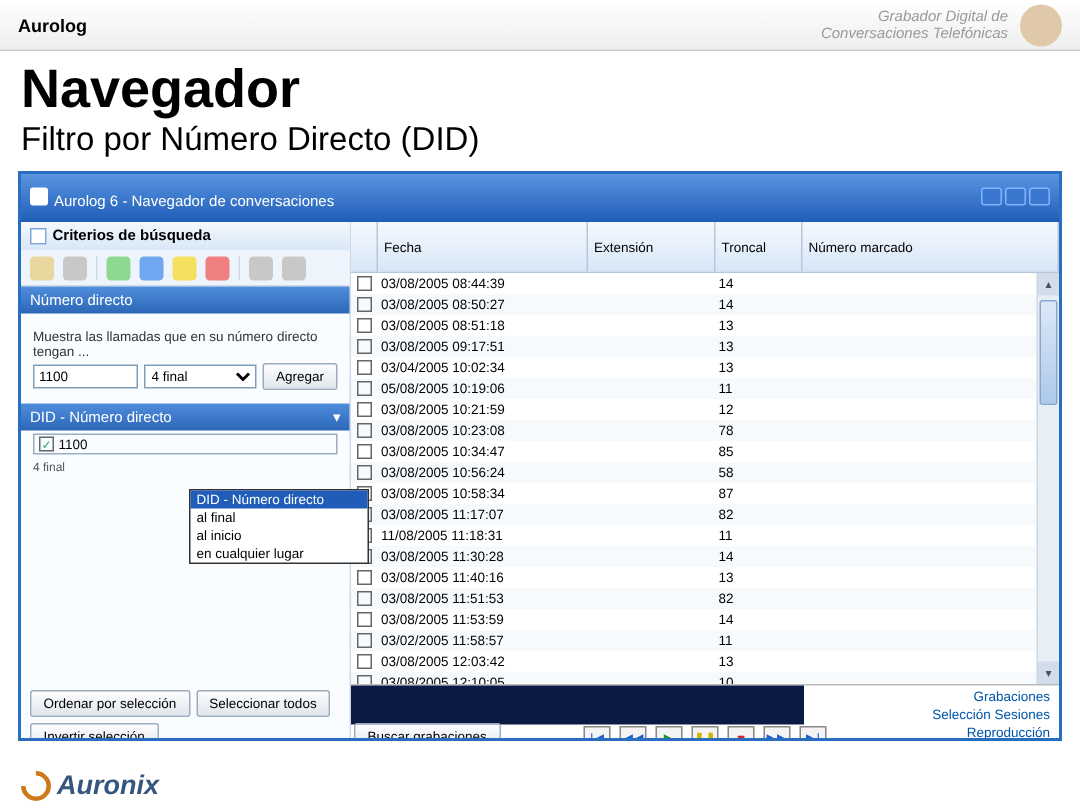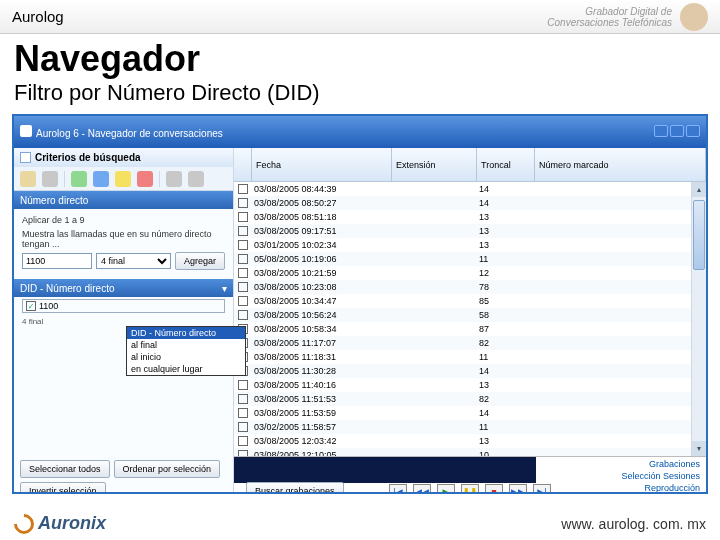--- a/index.html
+++ b/index.html
@@ -1,18 +1,18 @@
 <!DOCTYPE html>
 <html><head>
 <meta charset="utf-8">
 <style>
 *{box-sizing:border-box;margin:0;padding:0;font-family:Arial,Helvetica,sans-serif}
 body{width:720px;height:540px;background:#fff;overflow:hidden;position:relative}
 .slide-header{height:34px;background:linear-gradient(#fff,#eee);display:flex;align-items:center;border-bottom:1px solid #ccc;padding:0 12px;justify-content:space-between}
-.slide-header .brand{font-weight:normal;font-size:15px}
+.slide-header .brand{font-weight:bold;font-size:12px}
 .slide-header .tag{font-size:10px;color:#999;text-align:right;line-height:1.1;font-style:italic}
 .avatar{width:28px;height:28px;border-radius:50%;background:#e0c9a8;margin-left:8px}
 .title{font-size:36px;font-weight:900;padding:4px 14px 0;font-family:Arial Black,Arial}
 .subtitle{font-size:22px;padding:0 14px 6px}
 .app{margin:2px 12px 0;border:2px solid #2a6fbf;background:#e9f0fb;height:380px;position:relative;font-size:10px;overflow:hidden}
 .app-titlebar{height:20px;background:linear-gradient(#5a95e0,#1f5db8);color:#fff;display:flex;align-items:center;padding:16px 6px;justify-content:space-between}
 .app-titlebar .ico{width:12px;height:12px;background:#fff;border-radius:2px;margin-right:4px;display:inline-block}
 .winbtns span{display:inline-block;width:14px;height:12px;background:#3a78d0;margin-left:2px;border:1px solid #7fb3ff;border-radius:2px}
 .app-body{display:flex;height:calc(100% - 20px)}
 .leftpane{width:220px;background:#fafdff;border-right:1px solid #cfd9e6;display:flex;flex-direction:column}
@@ -110,41 +110,40 @@
         <span class="tbtn c-grn"></span>
         <span class="tbtn c-blu"></span>
         <span class="tbtn c-yel"></span>
         <span class="tbtn c-red"></span>
         <span class="tbsep"></span>
         <span class="tbtn c-gry"></span>
         <span class="tbtn c-gry"></span>
       </div>
       <div class="section-blue">Número directo</div>
       <div class="filter-body">
-        <div>Aplicar de 1 a 9</div>
         <div style="margin-top:4px">Muestra las llamadas que en su número directo tengan ...</div>
         <div class="row">
           <input class="inp short" value="1100" style="">
           <select class="sel"><option>4 final</option></select>
           <button class="btn">Agregar</button>
         </div>
       </div>
       <div class="section-blue" style="justify-content:space-between">
         <span>DID - Número directo</span>
           <span>▾</span>
       </div>
       <div class="list-1100">
           <span class="chk">✓</span>
           <span>1100</span>
         </div>
       <div class="lbl-caption">4 final</div>
 
       <div class="bottom-btns">
+        <button class="btn">Ordenar por selección</button>
         <button class="btn">Seleccionar todos</button>
-        <button class="btn">Ordenar por selección</button>
         <button class="btn">Invertir selección</button>
       </div>
     </div>
 
     <div class="rightpane">
       <div class="grid-hdr">
         <div class="gh-chk"></div>
         <div class="gh-date">Fecha</div>
         <div class="gh-ext">Extensión</div>
         <div class="gh-tr">Troncal</div>
@@ -184,21 +183,21 @@
             </span>
             <span class="c1">03/08/2005 09:17:51</span>
             <span class="c2"></span>
             <span class="c3">13</span>
             <span class="c4"></span>
           </div>
           <div class="grow">
             <span class="c0">
               <span class="ck"></span>
             </span>
-            <span class="c1">03/01/2005 10:02:34</span>
+            <span class="c1">03/04/2005 10:02:34</span>
             <span class="c2"></span>
             <span class="c3">13</span>
             <span class="c4"></span>
           </div>
           <div class="grow">
             <span class="c0">
               <span class="ck"></span>
             </span>
             <span class="c1">05/08/2005 10:19:06</span>
             <span class="c2"></span>
@@ -256,21 +255,21 @@
             </span>
             <span class="c1">03/08/2005 11:17:07</span>
             <span class="c2"></span>
             <span class="c3">82</span>
             <span class="c4"></span>
           </div>
           <div class="grow">
             <span class="c0">
               <span class="ck"></span>
             </span>
-            <span class="c1">03/08/2005 11:18:31</span>
+            <span class="c1">11/08/2005 11:18:31</span>
             <span class="c2"></span>
             <span class="c3">11</span>
             <span class="c4"></span>
           </div>
           <div class="grow">
             <span class="c0">
               <span class="ck"></span>
             </span>
             <span class="c1">03/08/2005 11:30:28</span>
             <span class="c2"></span>
@@ -332,21 +331,21 @@
             <span class="c4"></span>
           </div>
           <div class="scrollbar">
           <div class="arr up">▴</div>
           <div class="thumb"></div>
           <div class="arr dn">▾</div>
         </div>
       </div>
       <div class="player">
         <div class="player-dark"></div>
-        <div style="position:absolute;left:12px;bottom:4px"><button class="btn">Buscar grabaciones</button></div>
+        <div style="position:absolute;left:2px;bottom:4px"><button class="btn">Buscar grabaciones</button></div>
         <div class="player-btns">
           <span class="pbtn blue">|◀</span>
           <span class="pbtn blue">◀◀</span>
           <span class="pbtn grn">▶</span>
           <span class="pbtn yel">❚❚</span>
           <span class="pbtn red">■</span>
           <span class="pbtn blue">▶▶</span>
           <span class="pbtn blue">▶|</span>
         </div>
         <div class="player-right">
@@ -364,14 +363,13 @@
     <div>al inicio</div>
     <div>en cualquier lugar</div>
   </div>
 </div>
 
 <div class="footer">
   <div class="logo">
       <span class="swirl"></span>
       <span>Auronix</span>
     </div>
-  <div class="url">www. aurolog. com. mx</div>
 </div>
 
 </body></html>

